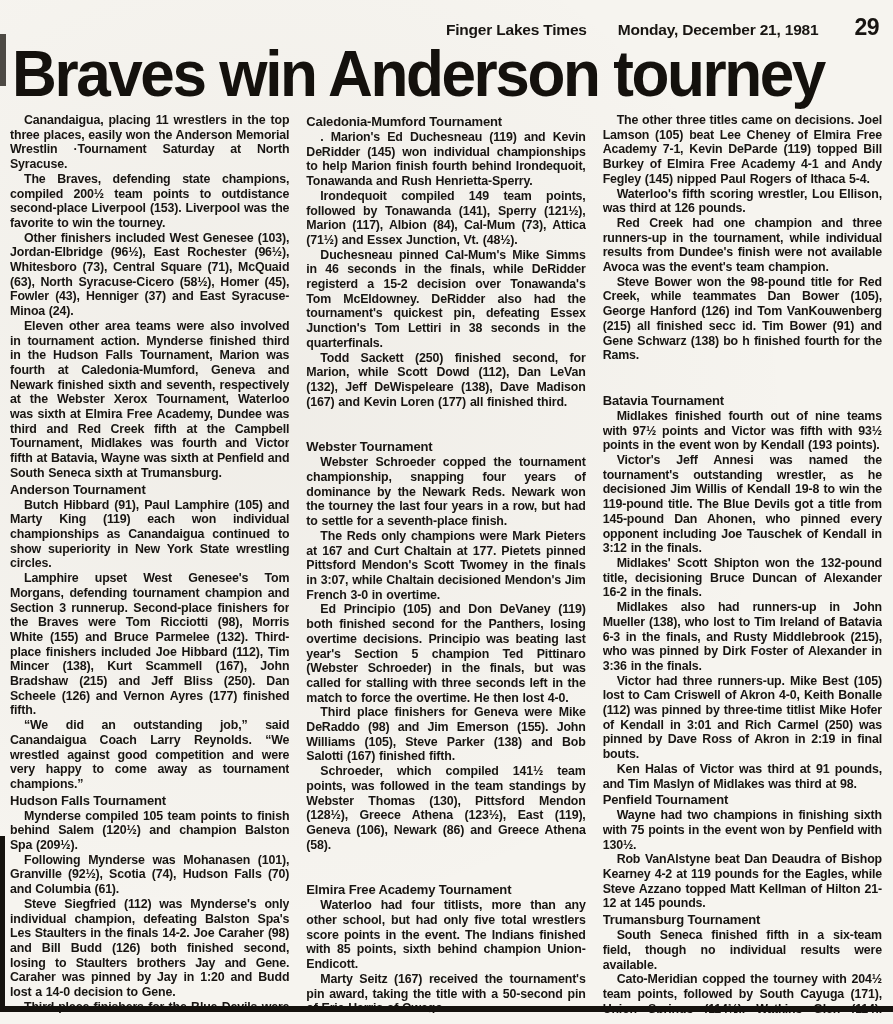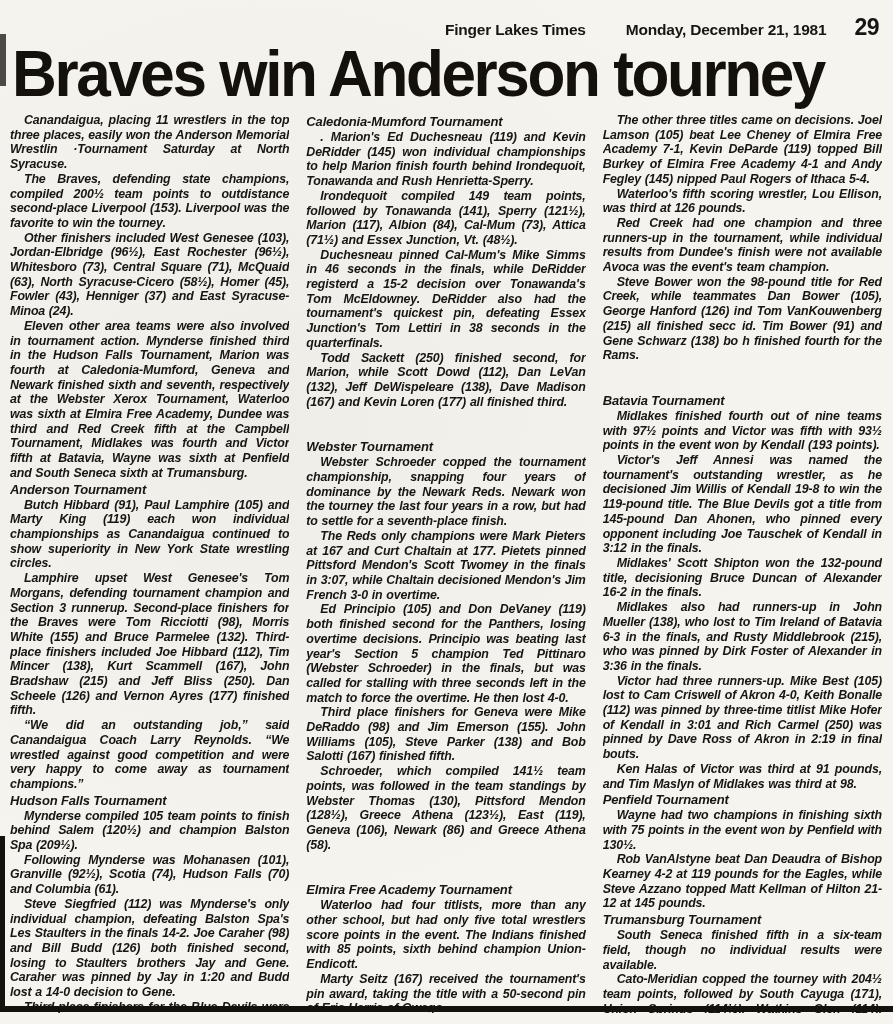--- a/index.html
+++ b/index.html
@@ -52,25 +52,25 @@
     justify-content: flex-end;
     align-items: baseline;
     padding: 14px 14px 0 0;
     white-space: nowrap;
   }
   .paper-name, .issue-date {
     font-weight: bold;
     font-size: 15.5px;
     letter-spacing: -0.2px;
   }
-  .issue-date { margin-left: 40px; }
+  .issue-date { margin-left: 31px; }
   .page-number {
     font-weight: bold;
     font-size: 23px;
-    margin-left: 28px;
+    margin-left: 36px;
     letter-spacing: -0.5px;
     text-align: right;
   }
   
   .headline {
     margin: 1px 0 7px 12px;
     font-size: 64px;
     font-weight: bold;
     letter-spacing: -2.5px;
     line-height: 1.0;
@@ -78,21 +78,20 @@
     transform-origin: left center;
     white-space: nowrap;
     color: #14110d;
   }
   
   .columns {
     display: flex;
     gap: 17px;
     padding: 0 11px 0 10px;
     height: 900px;
-    font-style: italic;
   }
   .col {
     flex: 1 1 0;
     overflow: hidden;
     font-size: 12.4px;
     line-height: 14.7px;
     font-weight: 600;
     letter-spacing: -0.15px;
   }
   .para {

